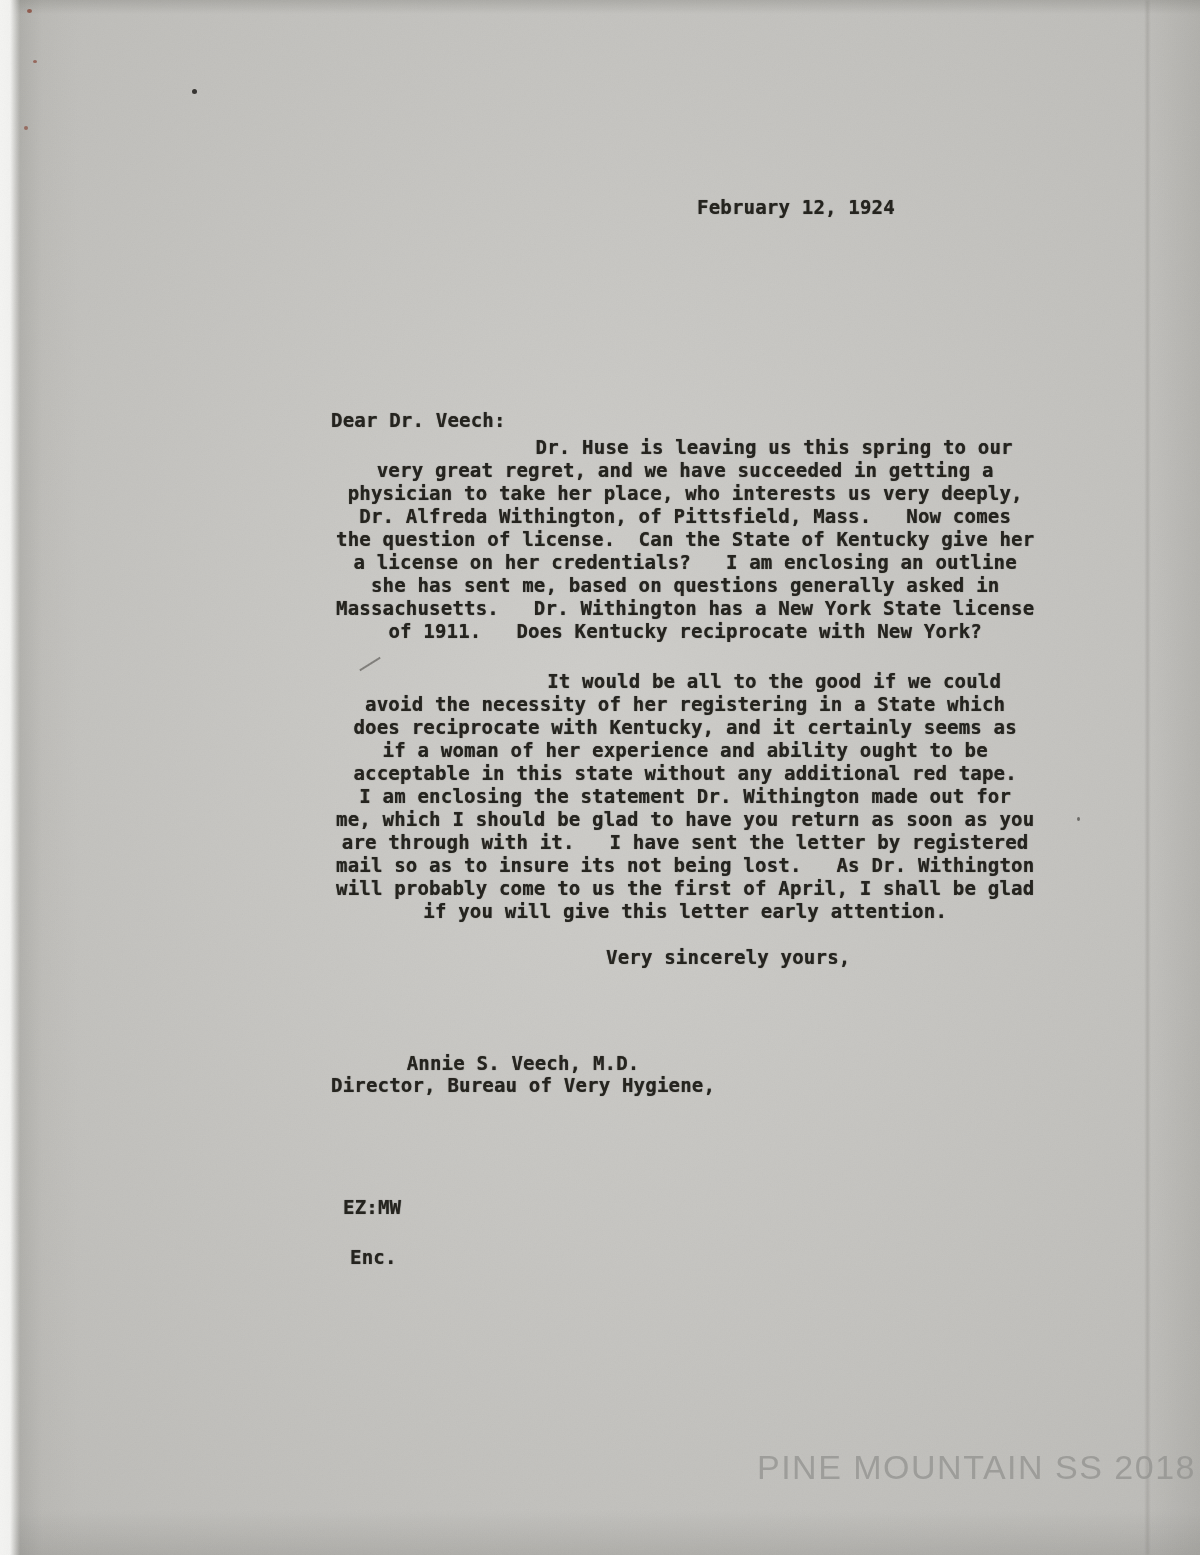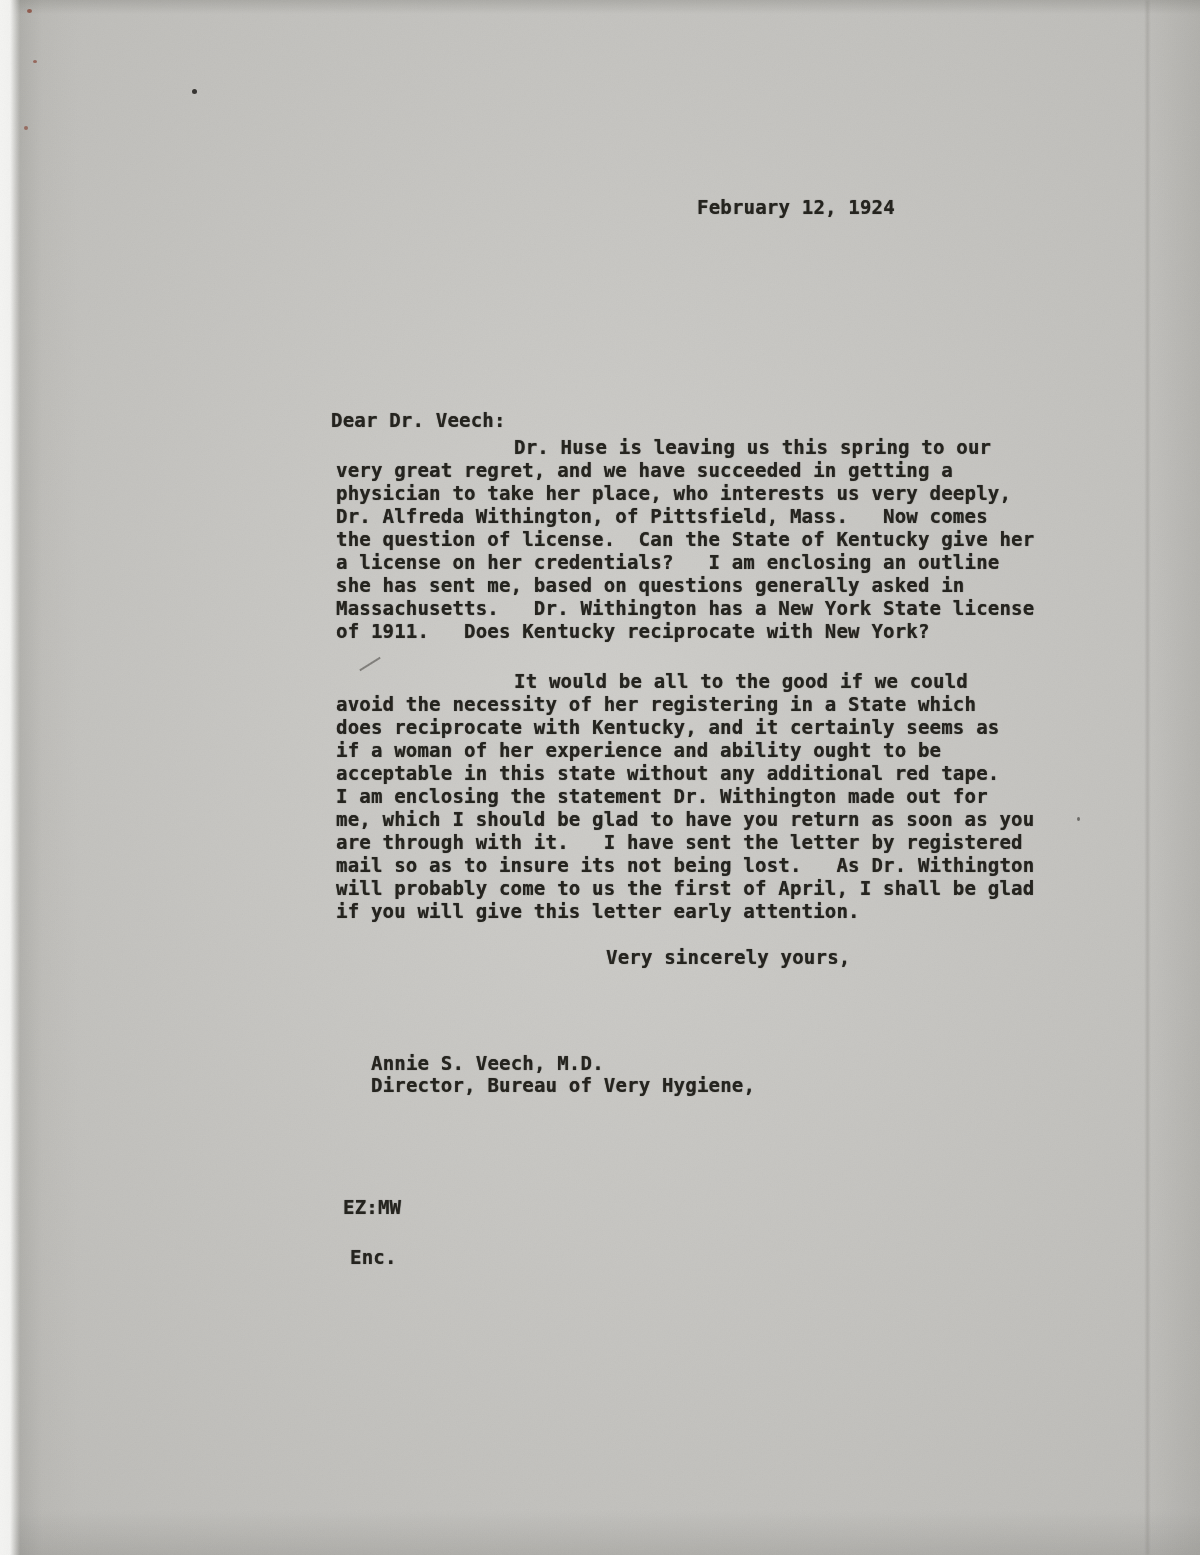--- a/index.html
+++ b/index.html
@@ -14,39 +14,40 @@
     margin:0 auto;
     overflow:hidden;
     background:
       linear-gradient(to right, #f4f4f2 0px, #f2f2f0 10px, rgba(244,244,242,0) 20px),
       linear-gradient(to right, rgba(110,110,104,0.22) 16px, rgba(160,158,152,0.12) 42px, rgba(0,0,0,0) 78px),
       linear-gradient(to bottom, rgba(110,110,104,0.28) 0px, rgba(0,0,0,0) 14px),
       linear-gradient(to left, rgba(125,124,118,0.20) 0px, rgba(0,0,0,0) 55px),
       linear-gradient(to top, rgba(120,119,113,0.25) 0px, rgba(0,0,0,0) 45px),
       radial-gradient(ellipse at 50% 45%, rgba(255,255,255,0.10), rgba(0,0,0,0.06) 95%),
       var(--paper);
+    text-align: center;
   }
   .grain{
     position:absolute;left:0;top:0;width:100%;height:100%;
     opacity:.45;pointer-events:none;
   }
   .txt{
     position:absolute;
     font-family:"DejaVu Sans Mono", monospace;
     font-size:19px;
     font-weight:bold;
     color:var(--ink);
     text-shadow:0 0 1px rgba(40,38,34,0.65), 0.4px 0.4px 0 rgba(40,38,34,0.25);
     white-space:pre;
     letter-spacing:0.2px;
   }
   .para{line-height:23px;margin-left:6px;}
   .para .line{white-space:pre;}
   .para .line:first-child{text-indent:178px;}
-  .sig{line-height:22px;margin-left:40px;}
+  .sig{line-height:22px;}
   .watermark{
     position:absolute;
     left:757px;top:1448px;
     font-family:"Liberation Sans", sans-serif;
     font-size:34px;
     font-weight:400;
     letter-spacing:1.5px;
     color:var(--watermark);
     opacity:0.75;
     white-space:pre;
@@ -103,14 +104,15 @@
   <div class="txt para" style="left:330px;top:670px;"><div class="line">It would be all to the good if we could</div><div class="line">avoid the necessity of her registering in a State which</div><div class="line">does reciprocate with Kentucky, and it certainly seems as</div><div class="line">if a woman of her experience and ability ought to be</div><div class="line">acceptable in this state without any additional red tape.</div><div class="line">I am enclosing the statement Dr. Withington made out for</div><div class="line">me, which I should be glad to have you return as soon as you</div><div class="line">are through with it.   I have sent the letter by registered</div><div class="line">mail so as to insure its not being lost.   As Dr. Withington</div><div class="line">will probably come to us the first of April, I shall be glad</div><div class="line">if you will give this letter early attention.</div></div>
 
   <div class="txt" style="left:606px;top:946px;">Very sincerely yours,</div>
 
   <div class="txt sig" style="left:331px;top:1052px;"><div class="line">Annie S. Veech, M.D.</div><div class="line">Director, Bureau of Very Hygiene,</div></div>
 
   <div class="txt" style="left:343px;top:1196px;">EZ:MW</div>
 
   <div class="txt" style="left:350px;top:1246px;">Enc.</div>
 
+  <div class="watermark">PINE MOUNTAIN SS 2018</div>
 
 </div>
 
 </body></html>

